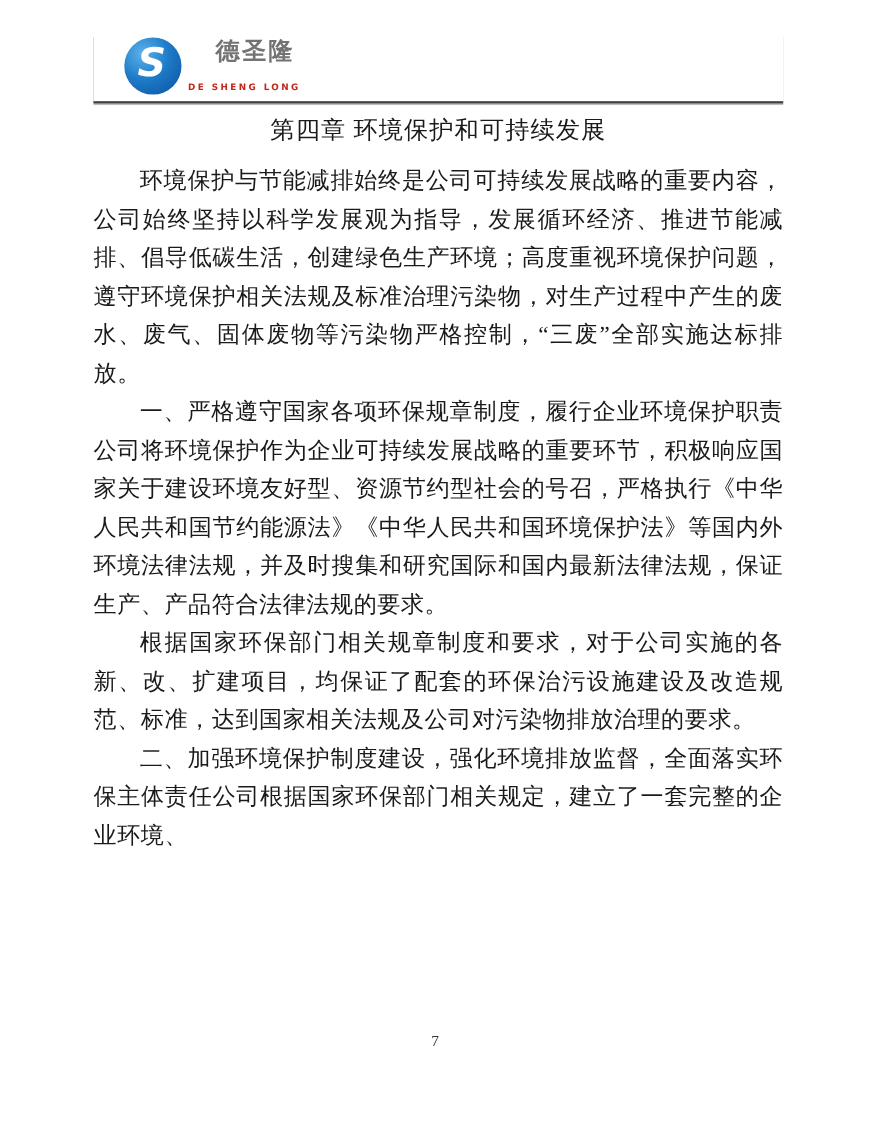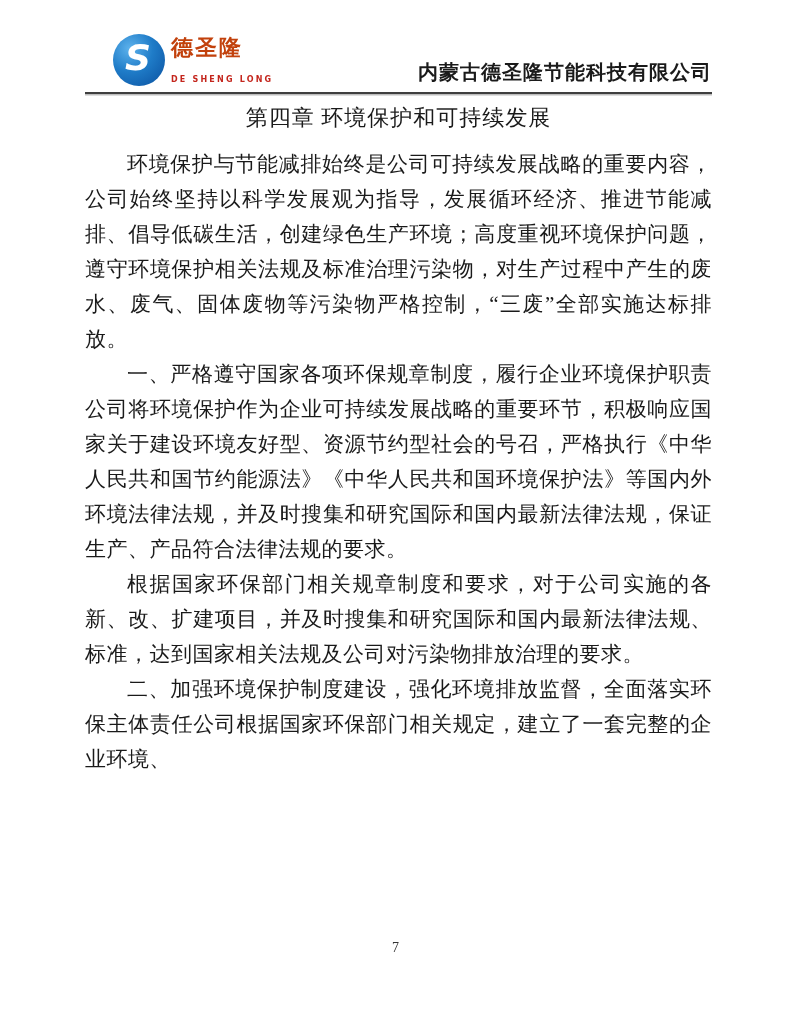--- a/index.html
+++ b/index.html
@@ -57,21 +57,22 @@
     color: #ffffff;
     line-height: 1;
     transform: translate(-1px, -2px);
   }
   .logo-text { display: flex; flex-direction: column; line-height: 1; }
   .logo-cn {
     font-family: "DejaVu Sans", sans-serif;
     font-weight: bold;
     font-size: 22px;
     letter-spacing: 2px;
-    color: #c2410c;
+    color: #737373;
+    margin-left: 25px;
   }
   .logo-en {
     font-family: "DejaVu Sans", sans-serif;
     font-weight: bold;
     font-size: 8px;
     letter-spacing: 2.2px;
     color: #c4261d;
     margin-top: 17px;
   }
   .company-name {
@@ -124,26 +125,25 @@
   <div class="page-header">
     <div class="logo">
       <div class="logo-circle">
         <span>S</span>
       </div>
       <div class="logo-text">
         <div class="logo-cn">德圣隆</div>
         <div class="logo-en">DE SHENG LONG</div>
       </div>
     </div>
-    <div class="company-name">内蒙古德圣隆节能科技有限公司</div>
   </div>
 
   <div class="doc-body">
     <h1 class="doc-title">第四章  环境保护和可持续发展</h1>
     <p>环境保护与节能减排始终是公司可持续发展战略的重要内容，公司始终坚持以科学发展观为指导，发展循环经济、推进节能减排、倡导低碳生活，创建绿色生产环境；高度重视环境保护问题，遵守环境保护相关法规及标准治理污染物，对生产过程中产生的废水、废气、固体废物等污染物严格控制，“三废”全部实施达标排放。</p>
     <p>一、严格遵守国家各项环保规章制度，履行企业环境保护职责公司将环境保护作为企业可持续发展战略的重要环节，积极响应国家关于建设环境友好型、资源节约型社会的号召，严格执行《中华人民共和国节约能源法》《中华人民共和国环境保护法》等国内外环境法律法规，并及时搜集和研究国际和国内最新法律法规，保证生产、产品符合法律法规的要求。</p>
-    <p>根据国家环保部门相关规章制度和要求，对于公司实施的各新、改、扩建项目，并及时搜集和研究国际和国内最新法律法规、标准，达到国家相关法规及公司对污染物排放治理的要求。</p>
+    <p>根据国家环保部门相关规章制度和要求，对于公司实施的各新、改、扩建项目，均保证了配套的环保治污设施建设及改造规范、标准，达到国家相关法规及公司对污染物排放治理的要求。</p>
     <p>二、加强环境保护制度建设，强化环境排放监督，全面落实环保主体责任公司根据国家环保部门相关规定，建立了一套完整的企业环境、</p>
   </div>
 
   <div class="page-footer">7</div>
 
 </div>
 
 </body></html>

